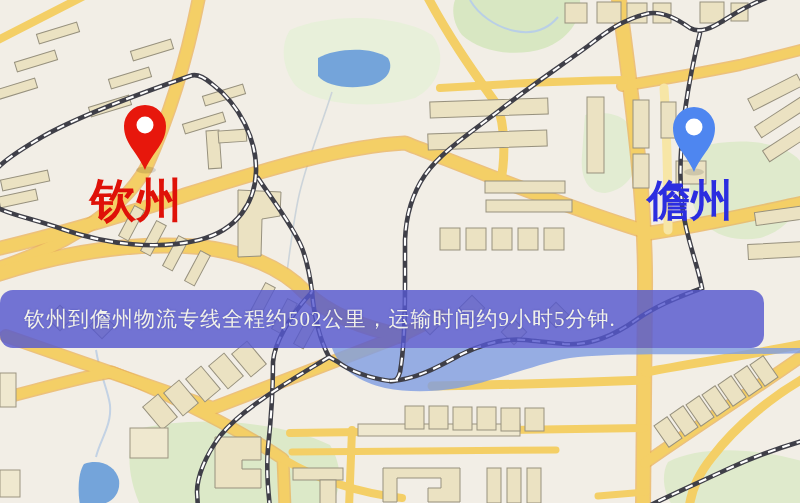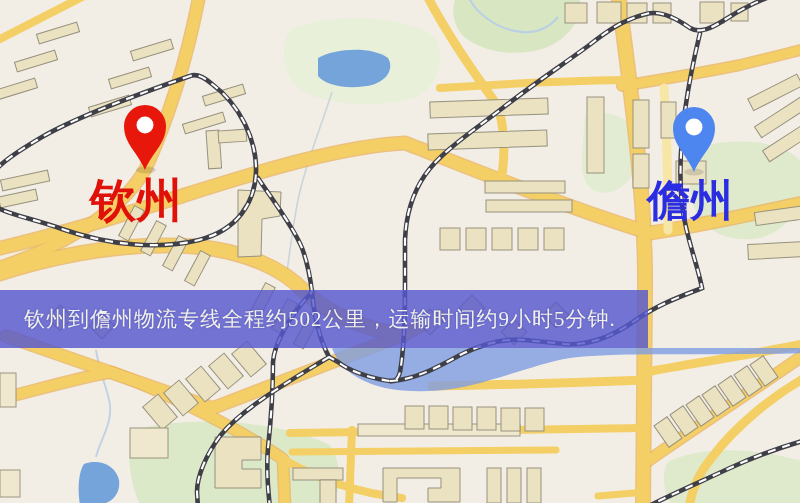--- a/index.html
+++ b/index.html
@@ -1,21 +1,21 @@
 <!DOCTYPE html>
 <html><head>
 <meta charset="utf-8">
 <style>
   html,body{margin:0;padding:0;background:#ddd;}
   .stage{position:relative;width:800px;height:503px;overflow:hidden;
          font-family:"Liberation Serif","DejaVu Serif",serif;
          box-shadow:0 0 4px rgba(0,0,0,.3);}
   .stage svg{position:absolute;left:0;top:0;display:block;}
-  .banner{position:absolute;left:0;top:290px;width:648px;height:58px;
-          background:rgba(86,88,206,0.82);display:flex;align-items:center;}
+  .banner{position:absolute;left:0;top:290px;width:764px;height:58px;
+          background:rgba(86,88,206,0.82);display:flex;align-items:center;border-radius:13px;}
   .banner span{color:#f1f1ea;font-size:21px;letter-spacing:1px;
                padding-left:24px;white-space:nowrap;
                text-shadow:0 0 2px rgba(60,60,160,.6);}
   .road-c{fill:none;stroke:#e9b259;stroke-linecap:round;stroke-linejoin:round;opacity:.75;}
   .road-f{fill:none;stroke:#f4cf66;stroke-linecap:round;stroke-linejoin:round;}
   .road-p{fill:none;stroke:#f7e6a6;stroke-linecap:round;}
   .rail-c{fill:none;stroke:#3f3f48;stroke-width:4.6;stroke-linecap:round;}
   .rail-d{fill:none;stroke:#ffffff;stroke-width:2.1;stroke-dasharray:8 7;stroke-linecap:butt;}
   .bld{fill:#ebe2c2;stroke:#97917e;stroke-width:1;}
   .bld2{fill:#efe8cf;stroke:#9b9480;stroke-width:1;}

